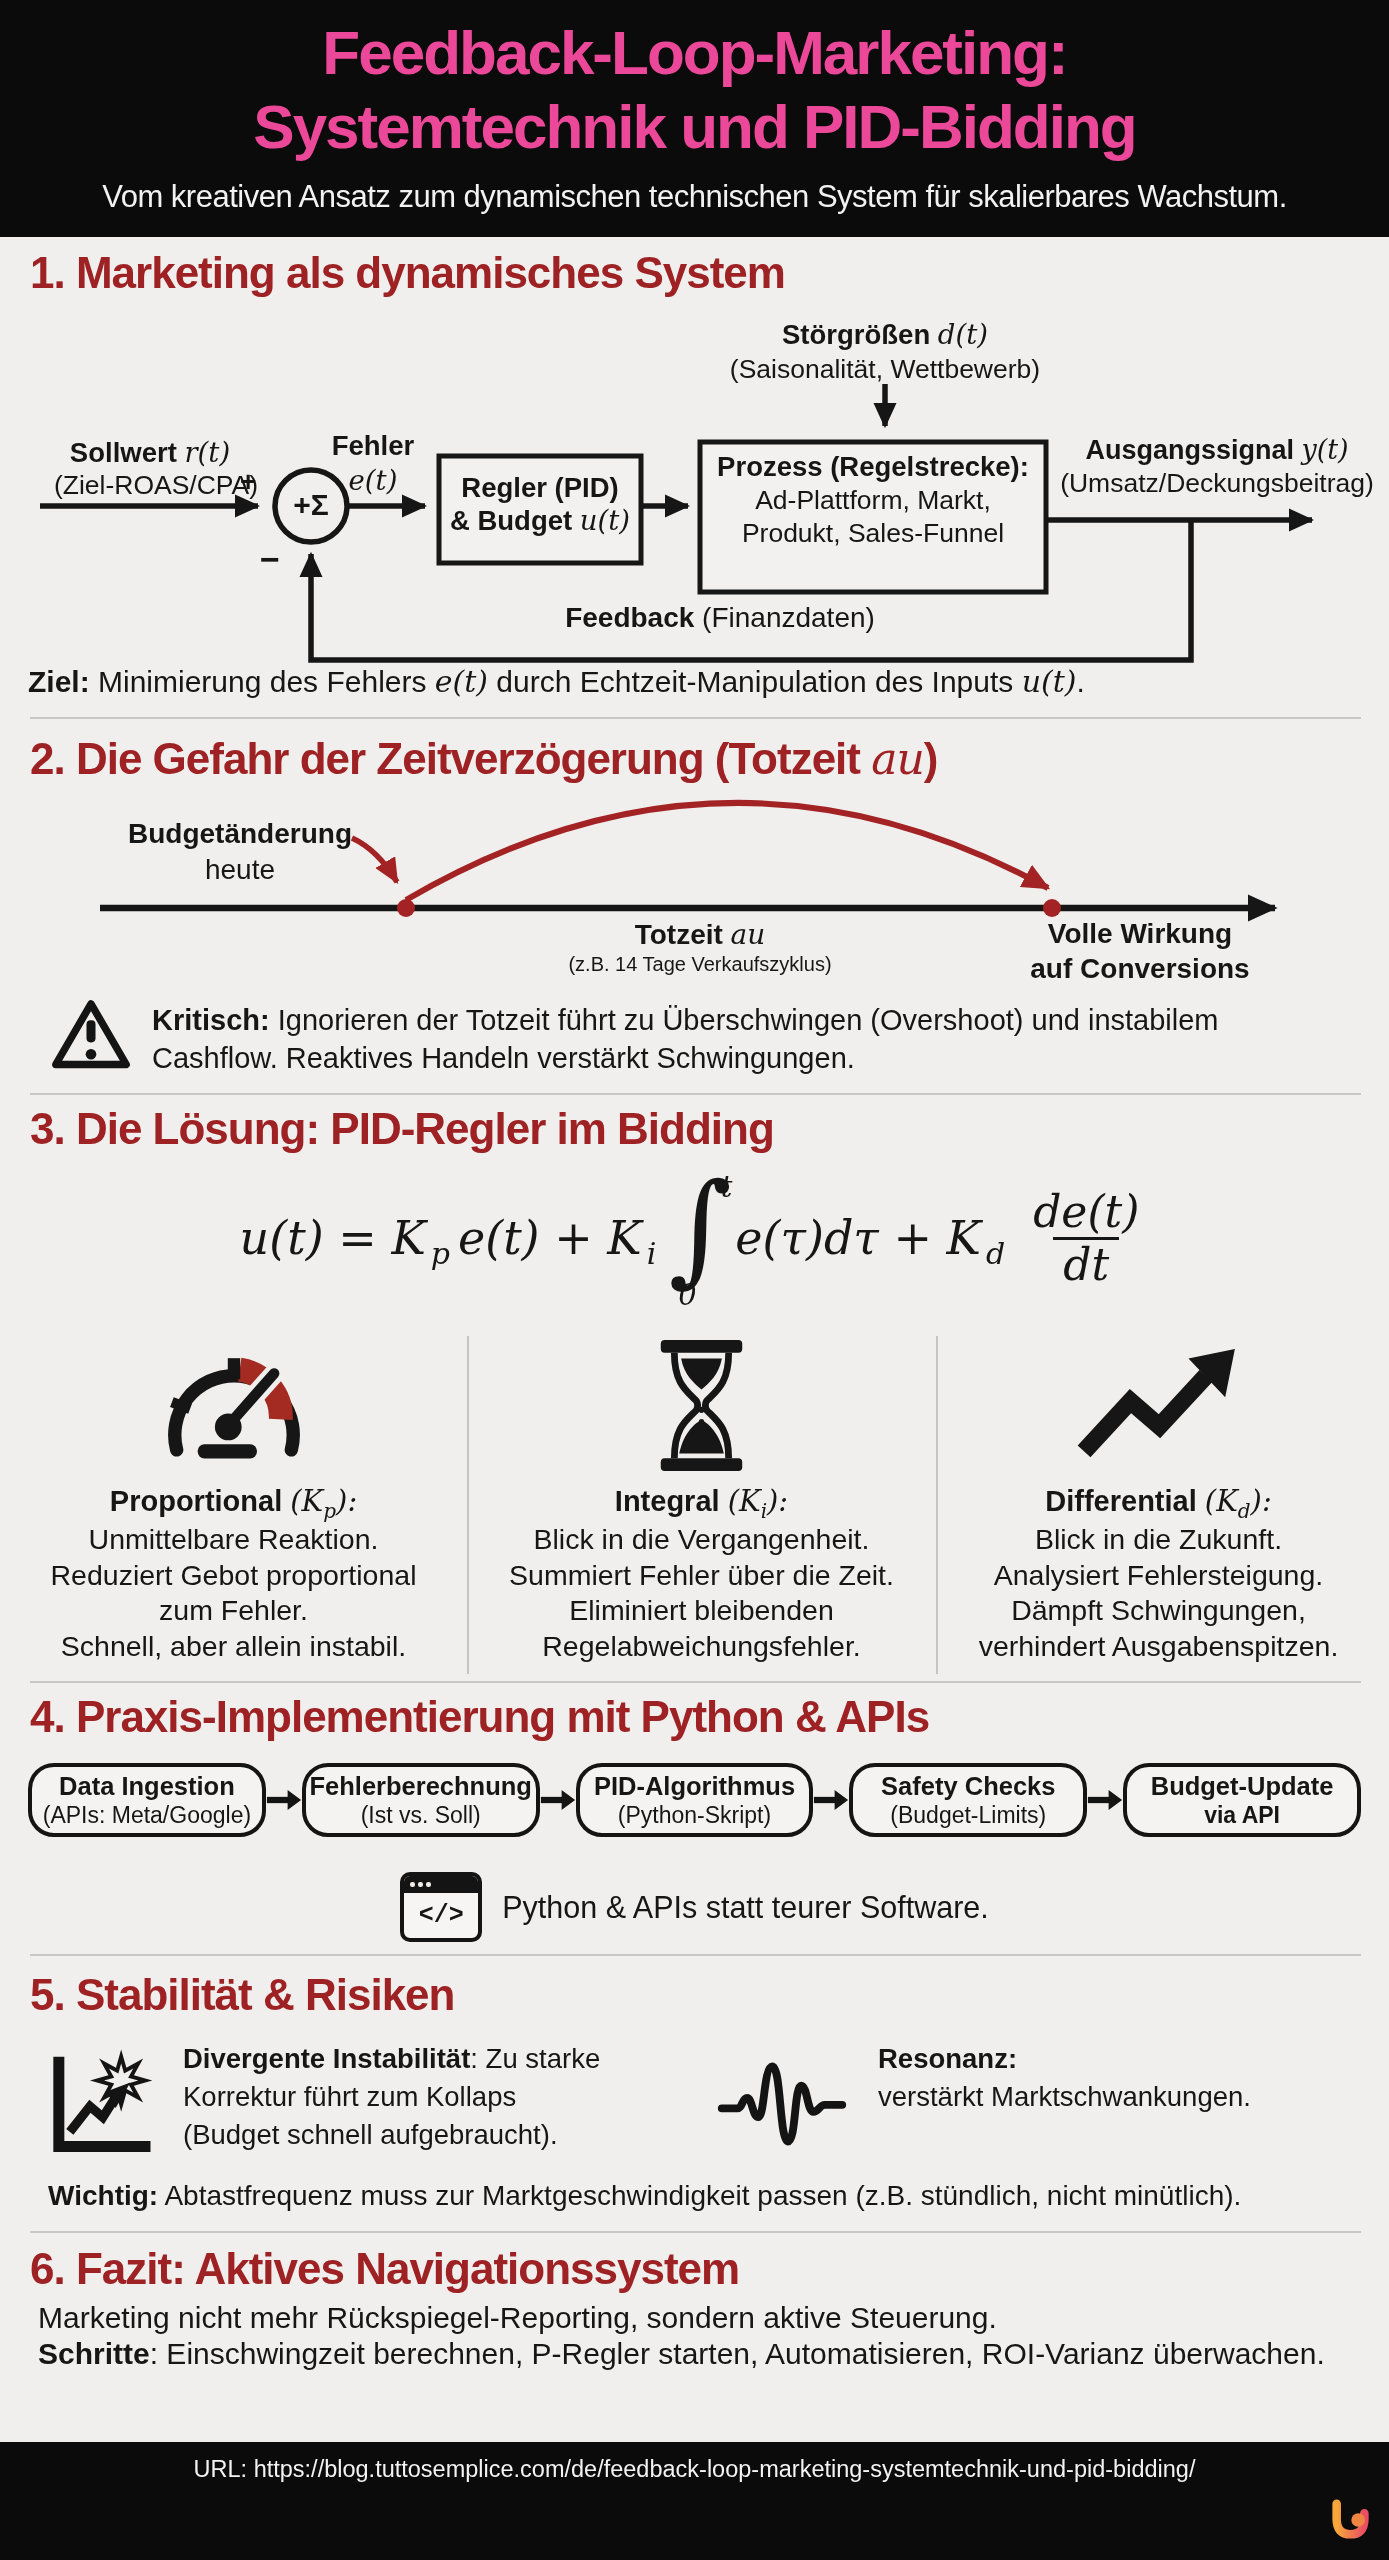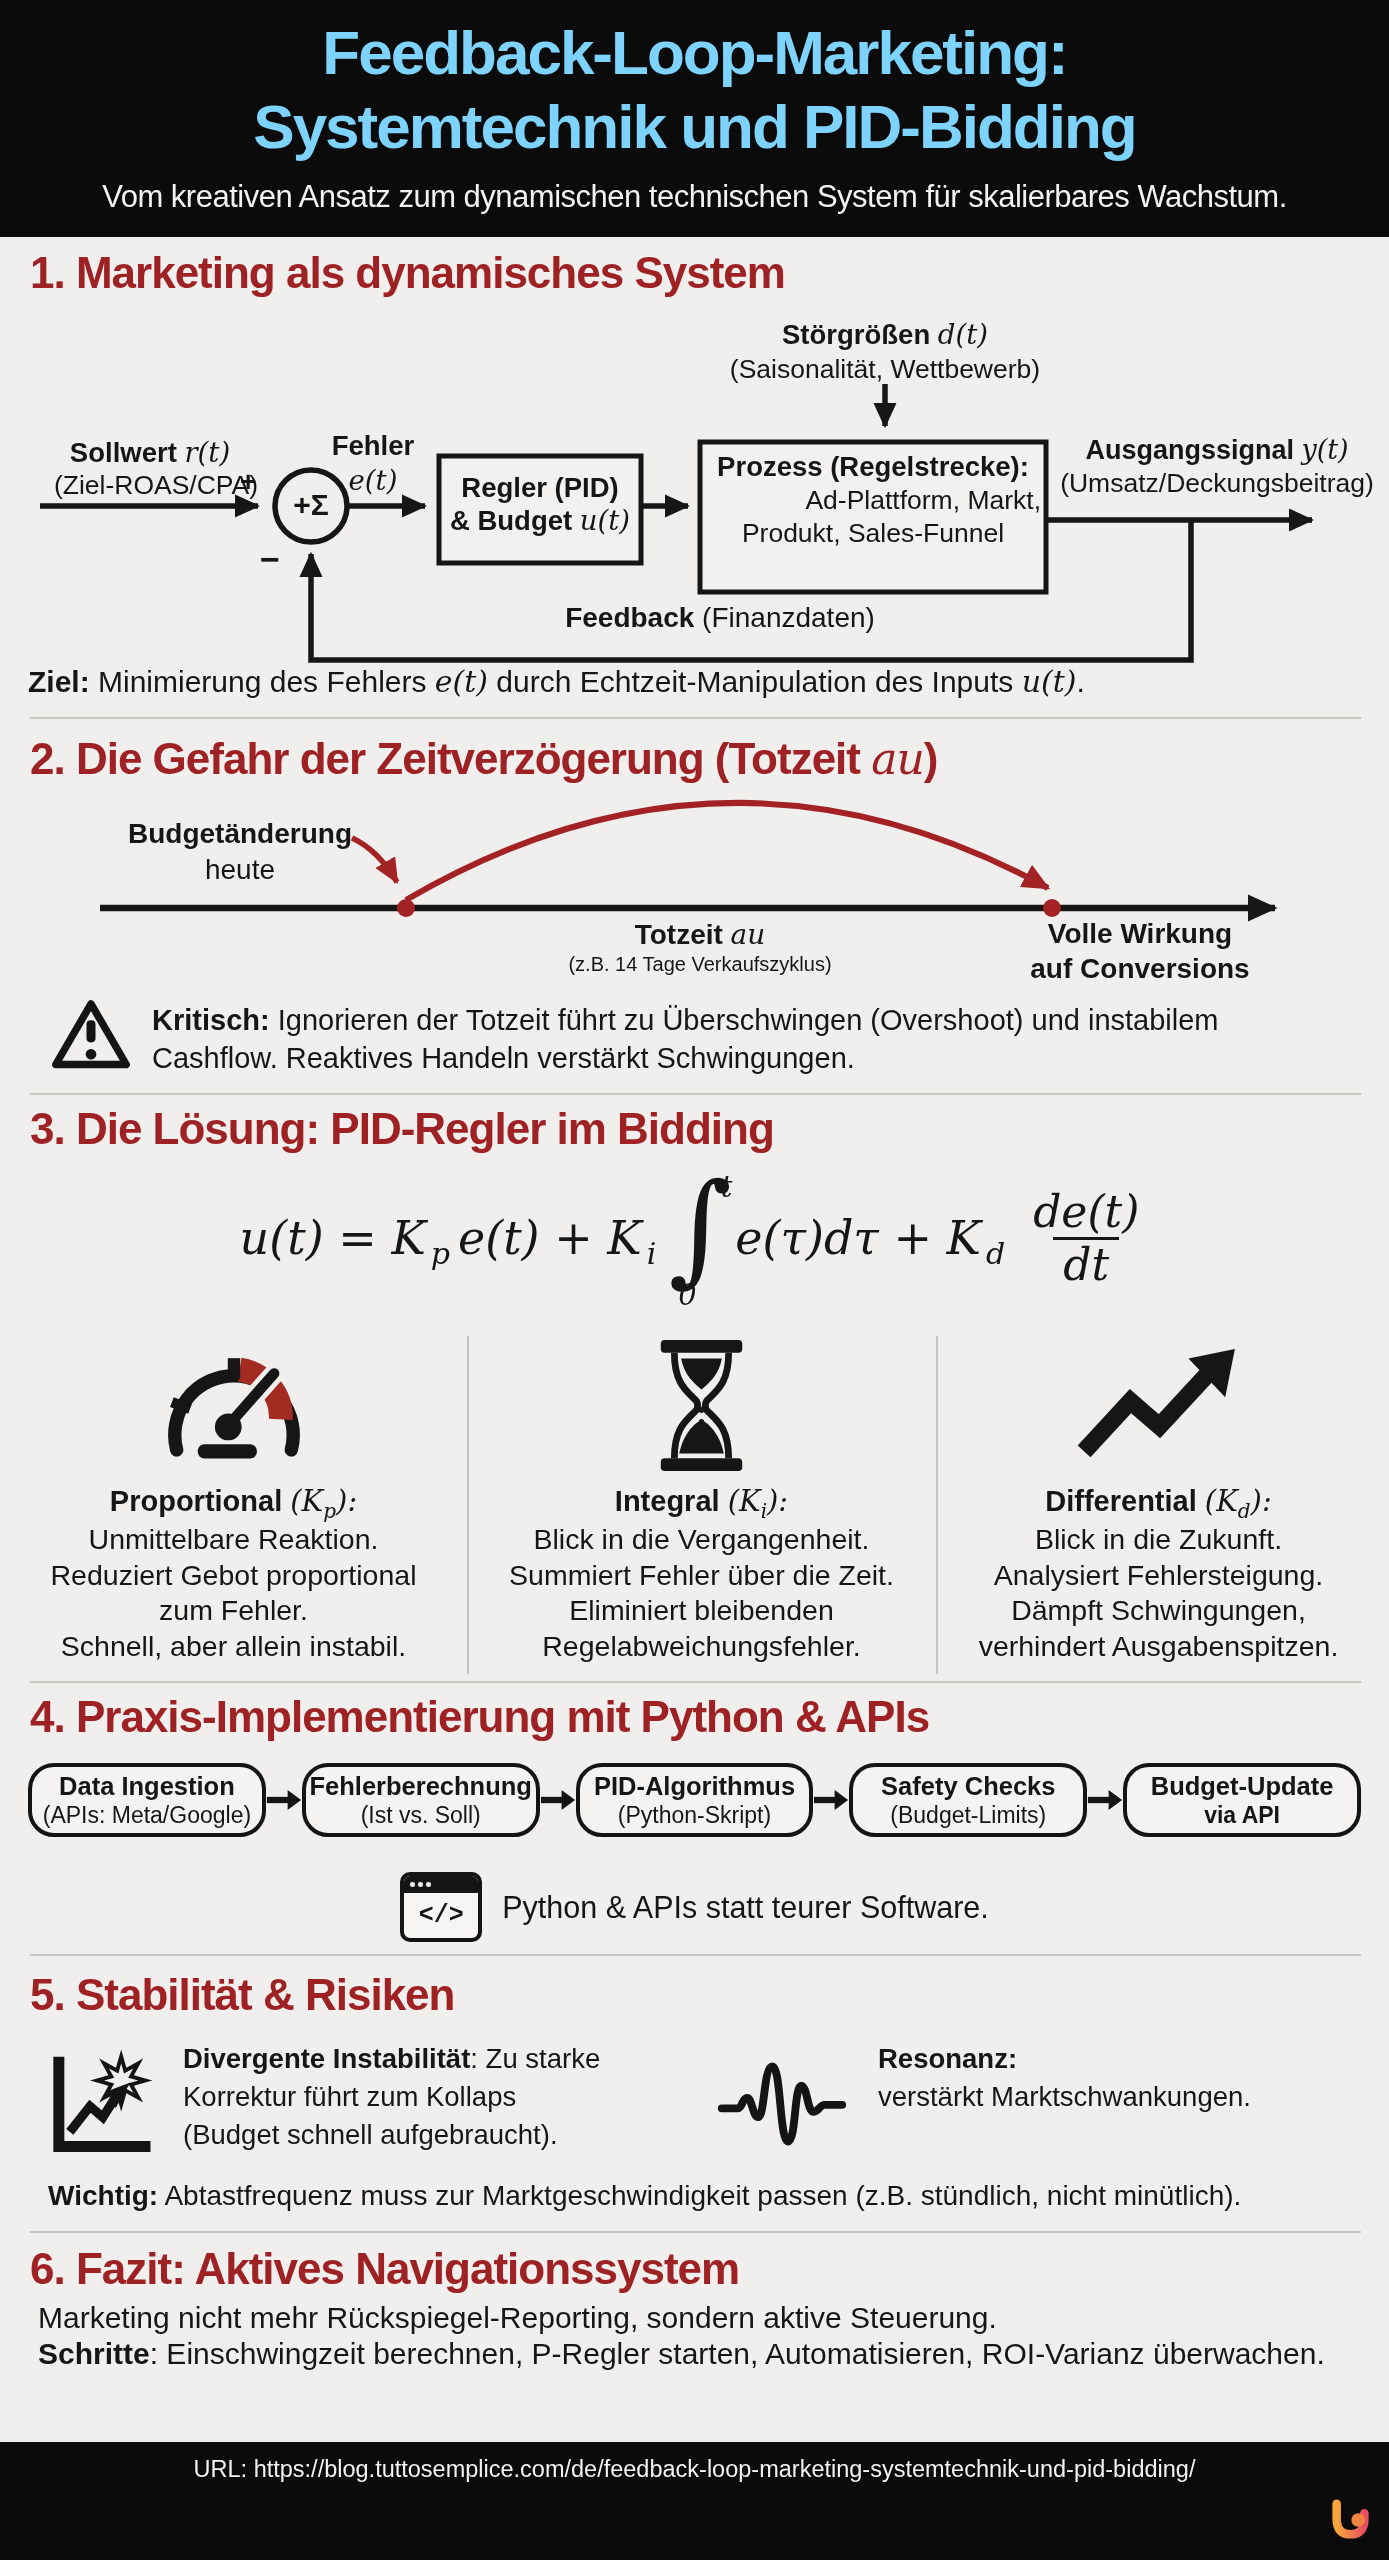--- a/index.html
+++ b/index.html
@@ -3,21 +3,21 @@
 <meta charset="utf-8">
 <style>
   html,body{margin:0;padding:0;background:#555;}
   .page{position:relative;width:1389px;height:2560px;background:#f0efed;overflow:hidden;
         font-family:"Liberation Sans",sans-serif;color:#161616;}
   .abs{position:absolute;}
   .c{text-align:center;}
   .b{font-weight:700;}
   .math{font-family:"DejaVu Serif","Liberation Serif",serif;font-style:italic;font-weight:400;}
   .band{position:absolute;left:0;width:1389px;background:#0c0b0b;}
-  .main-title{font-weight:700;font-size:62px;line-height:74px;letter-spacing:-2px;color:#7dd3fc;text-align:center;}
+  .main-title{font-weight:700;font-size:62px;line-height:74px;letter-spacing:-2px;color:#ec4899;text-align:center;}
   .subtitle{font-size:31px;letter-spacing:-0.5px;color:#f2f2f2;text-align:center;}
   .sec-h{font-weight:700;font-size:44px;line-height:1.05;letter-spacing:-1px;color:#9e2124;}
   .rule{position:absolute;left:30px;width:1331px;height:2px;background:#c9c7c4;}
   .dlab{line-height:1.2;}
   .box-txt{line-height:33px;}
   .formula{position:absolute;left:0;top:1162px;width:1389px;display:flex;justify-content:center;
            align-items:center;gap:5px;font-size:46px;}
   .f-sub{font-size:30px;transform:translateY(15px);margin-right:3px;}
   .int-block{position:relative;width:66px;height:152px;flex:none;}
   .int-glyph{position:absolute;left:4px;top:-10px;font-size:122px;line-height:152px;}
@@ -88,21 +88,21 @@
     <div class="abs c b" style="left:275px;top:178px;width:72px;font-size:30px;">+Σ</div>
     <div class="abs b" style="left:260px;top:230px;font-size:34px;">−</div>
     <div class="abs c b" style="left:317px;top:120px;width:112px;font-size:27.5px;">Fehler</div>
     <div class="abs c math" style="left:317px;top:154px;width:112px;font-size:27.5px;">e(t)</div>
     <div class="abs c b box-txt" style="left:444px;top:161px;width:192px;font-size:27.5px;">
       <span style="display:block">Regler (PID)</span>
       <span style="display:block"><span>&amp; Budget </span><span class="math">u(t)</span></span>
     </div>
     <div class="abs c" style="left:705px;top:140px;width:336px;">
       <span class="b" style="display:block;font-size:27.5px;line-height:34px;text-align:center;">Prozess (Regelstrecke):</span>
-      <span style="display:block;font-size:26.5px;line-height:33px;text-align:right;">Ad-Plattform, Markt,</span>
+      <span style="display:block;font-size:26.5px;line-height:33px;">Ad-Plattform, Markt,</span>
       <span style="display:block;font-size:26.5px;line-height:33px;">Produkt, Sales-Funnel</span>
     </div>
     <div class="abs c" style="left:1048px;top:124px;width:338px;font-size:27px;"><span class="b">Ausgangssignal </span><span class="math">y(t)</span></div>
     <div class="abs c" style="left:1048px;top:158px;width:338px;font-size:26.5px;">(Umsatz/Deckungsbeitrag)</div>
     <div class="abs c" style="left:480px;top:292px;width:480px;font-size:28px;"><span class="b">Feedback</span><span> (Finanzdaten)</span></div>
   </div>
 
   <div class="abs" style="left:28px;top:664px;font-size:30px;"><span class="b">Ziel:</span><span> Minimierung des Fehlers </span><span class="math">e(t)</span><span> durch Echtzeit-Manipulation des Inputs </span><span class="math">u(t)</span><span>.</span></div>
 
   <div class="rule" style="top:717px;"></div>

